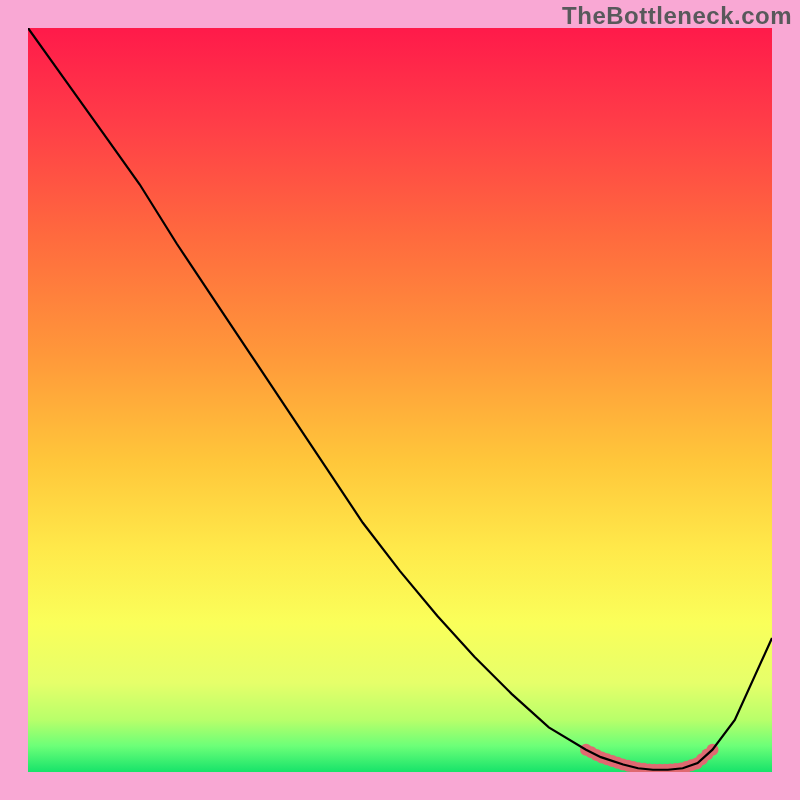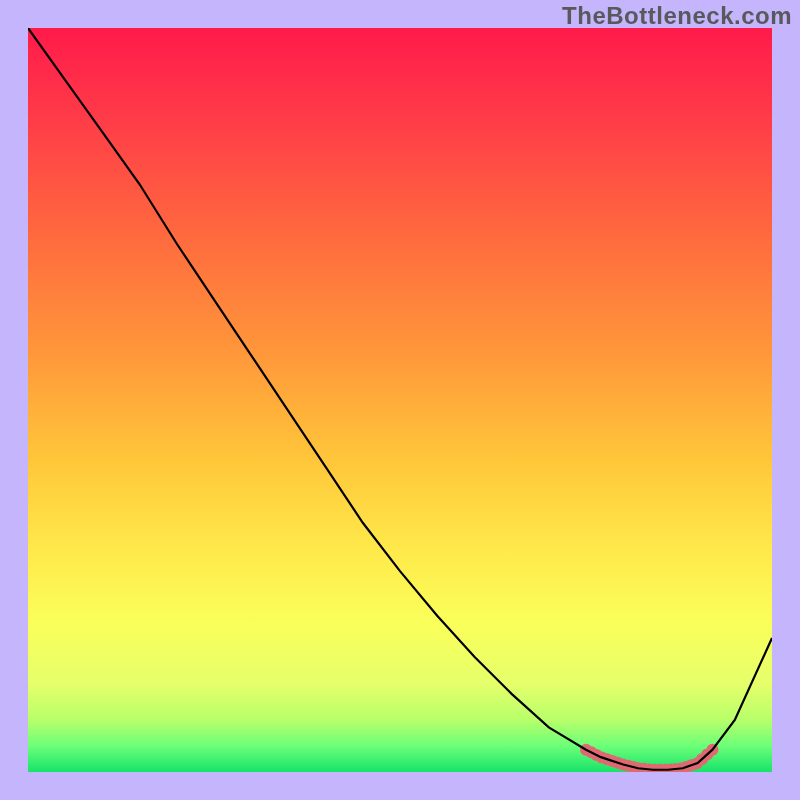--- a/index.html
+++ b/index.html
@@ -8,21 +8,21 @@
     width: 800px;
     height: 800px;
     overflow: hidden;
     font-family: Arial, Helvetica, sans-serif;
     background: #ffffff;
   }
   .frame {
     position: relative;
     width: 800px;
     height: 800px;
-    background: #c4b5fd;
+    background: #f9a8d4;
   }
   .watermark {
     position: absolute;
     top: 2px;
     right: 8px;
     font-size: 24px;
     font-weight: 600;
     color: #58595b;
     letter-spacing: 0.5px;
     z-index: 5;

